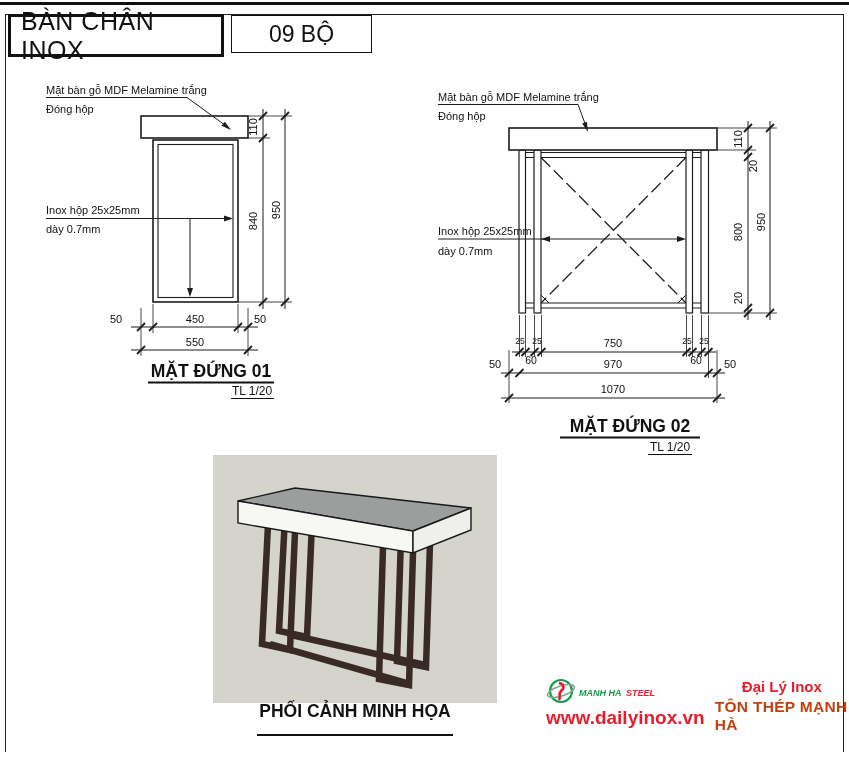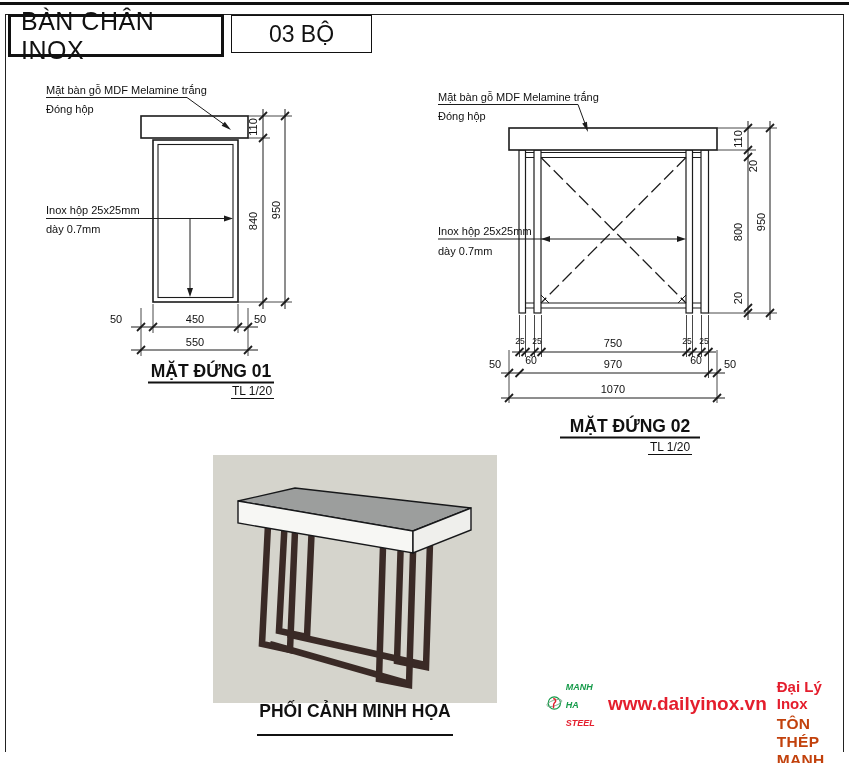--- a/index.html
+++ b/index.html
@@ -16,21 +16,21 @@
   .tb-cell2{position:absolute;left:231px;top:15px;width:139px;height:36px;border:1.5px solid #111;
     background:#fff;display:flex;align-items:center;justify-content:center;font-size:23px;}
   svg text{fill:#111;}
   .elev1{position:absolute;left:30px;top:80px;}
   .elev2{position:absolute;left:415px;top:85px;}
   .persp{position:absolute;left:213px;top:455px;}
   .persp-caption{position:absolute;left:213px;top:701px;width:284px;text-align:center;
     font-size:17.5px;font-weight:bold;}
   .persp-caption span{border-bottom:2px solid #111;padding:0 2px 13px 2px;}
   .logo-block{position:absolute;left:546px;top:676px;display:flex;align-items:flex-start;gap:10px;}
-  .logo-left{display:flex;align-items:center;}
+  .logo-left{display:flex;flex-direction:column;}
   .logo-row{display:flex;align-items:center;gap:3px;}
   .brand-1{color:#169b4a;font-weight:bold;font-style:italic;font-size:9px;}
   .brand-2{color:#e41e2d;font-weight:bold;font-style:italic;font-size:9px;}
   .website{color:#e41e2d;font-weight:bold;font-size:19px;margin-top:1px;}
   .logo-right{display:flex;flex-direction:column;align-items:center;padding-top:2px;}
   .dealer1{color:#e41e2d;font-weight:bold;font-size:15px;}
   .dealer2{color:#c2410c;font-weight:bold;font-size:15.5px;margin-top:3px;letter-spacing:.3px;}
   .thin{stroke:#333;stroke-width:0.9;}
   .dimline{stroke:#1c1c1c;stroke-width:1;}
   .tick{stroke:#1c1c1c;stroke-width:1.8;}
@@ -44,21 +44,21 @@
 </head>
 <body>
 
 <div class="topbar"></div>
 <div class="frame"></div>
 
 <div class="tb-cell1">
   <span>BÀN CHÂN INOX</span>
 </div>
 <div class="tb-cell2">
-  <span>03 BỘ</span>
+  <span>09 BỘ</span>
 </div>
 
 <svg class="elev1" width="300" height="330" viewBox="0 0 300 330">
   <g>
 
     <rect class="draw" x="111" y="36" width="107" height="22" stroke-width="1.6"></rect>
 
     <rect class="draw" x="123" y="60" width="85" height="162" stroke-width="1.6"></rect>
     <rect x="128" y="64.5" width="75" height="153" fill="none" stroke="#1c1c1c" stroke-width="1.1"></rect>
 

